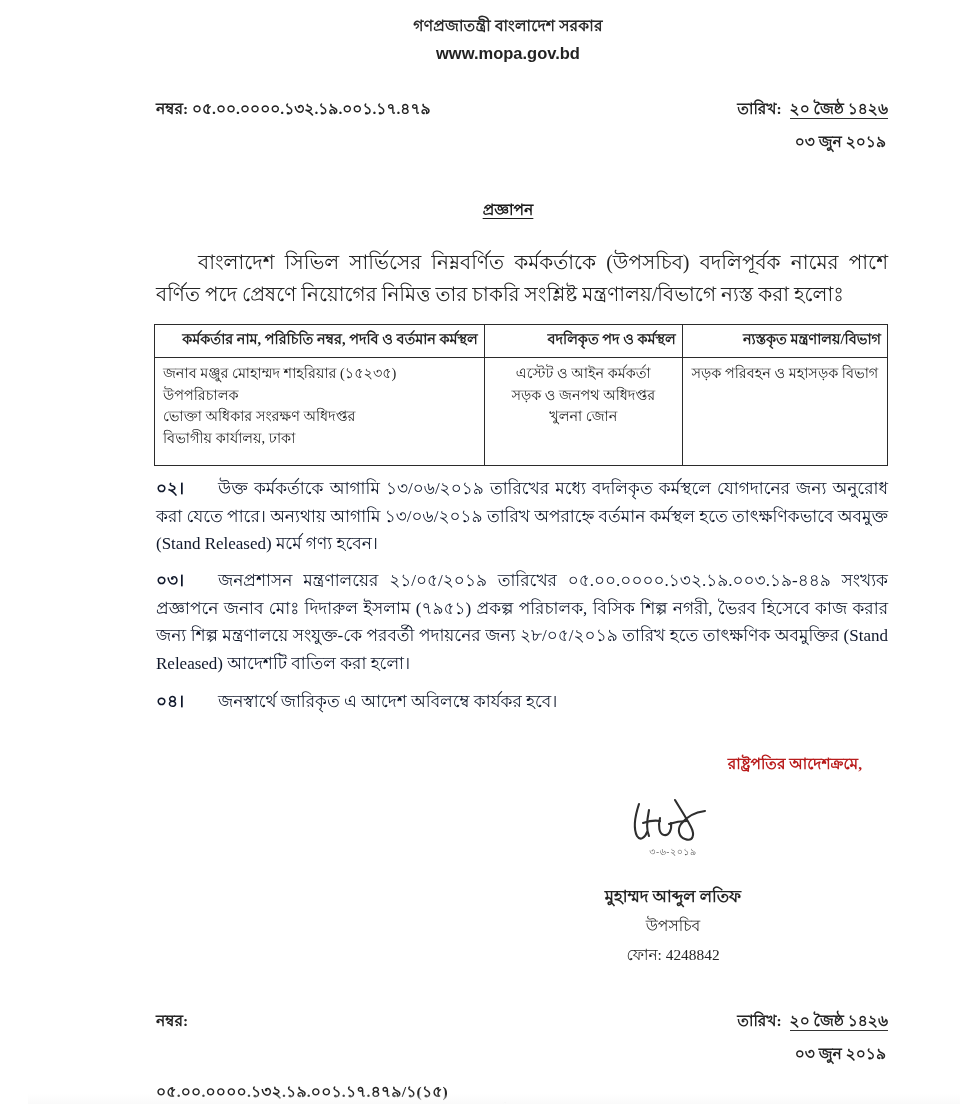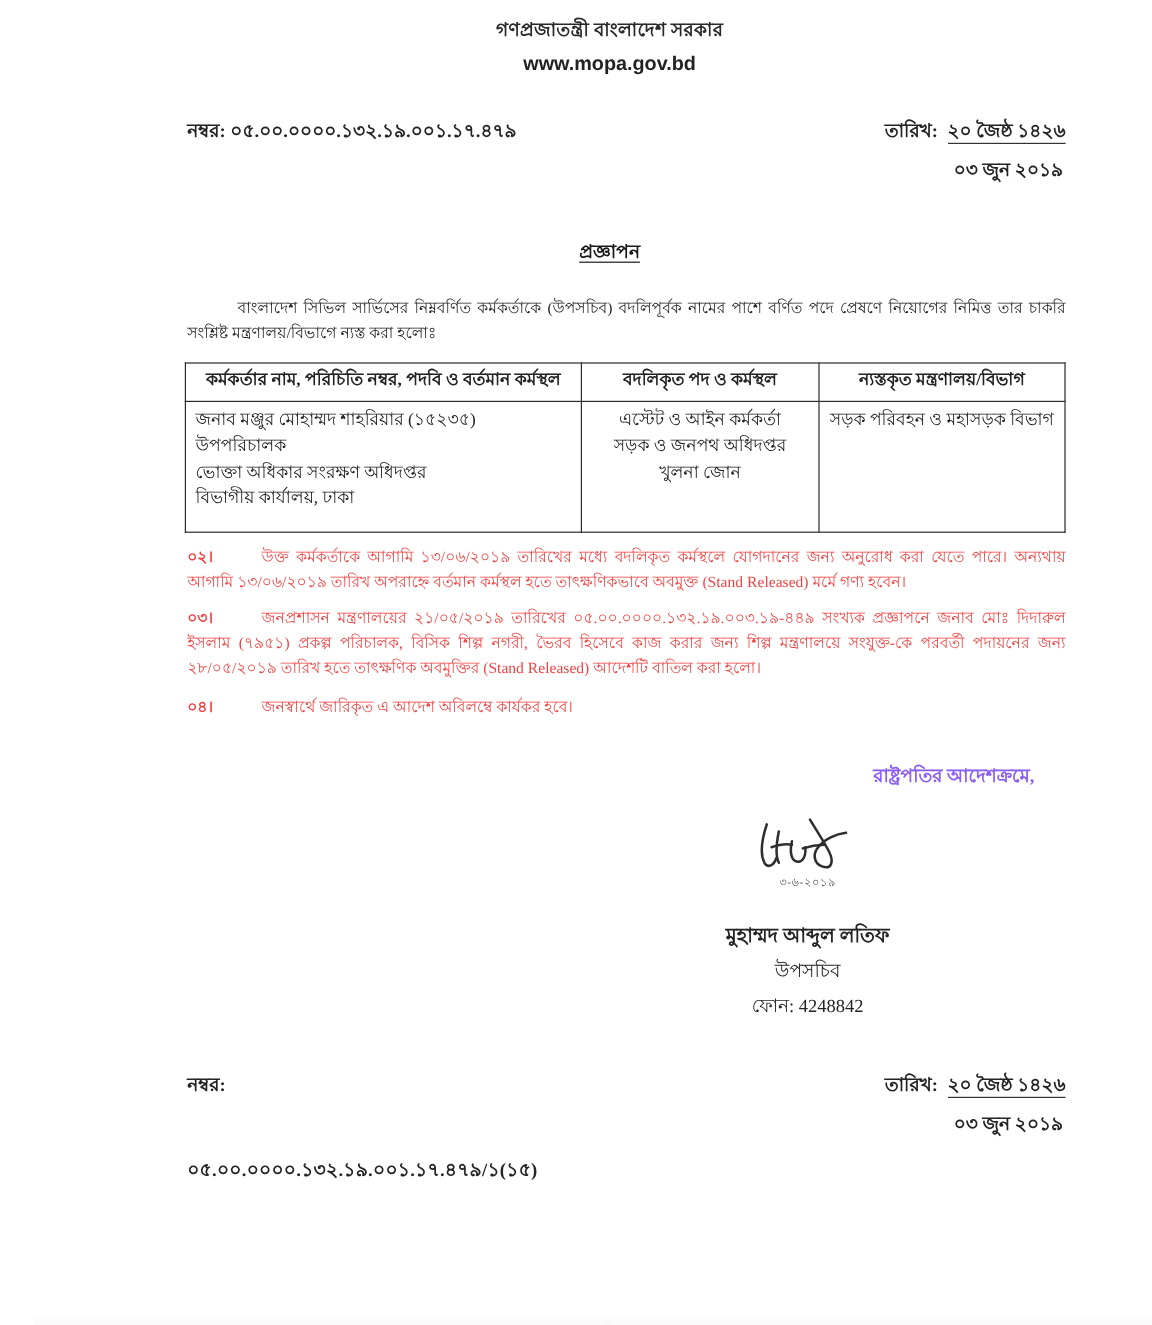--- a/index.html
+++ b/index.html
@@ -92,21 +92,21 @@
     font-size: 15.5px;
     font-weight: 700;
     margin-top: 42px;
     text-decoration: underline;
     text-underline-offset: 3px;
   }
 
   
   .intro {
     margin: 22px 100px 0 128px;
-    font-size: 13px;
+    font-size: 20px;
     line-height: 1.62;
     text-align: justify;
     text-indent: 42px;
     color: #232323;
   }
 
   
   .tbl-wrap {
     margin: 14px 100px 0 126px;
   }
@@ -117,56 +117,56 @@
   }
   table.posting th,
   table.posting td {
     border: 1.3px solid #2b2b2b;
     font-size: 14.4px;
     line-height: 1.5;
     color: #232323;
     vertical-align: top;
   }
   table.posting th {
-    text-align: center;
+    text-align: right;
     font-weight: 600;
     padding: 4px 6px 6px;
   }
   table.posting td {
     padding: 5px 8px 16px;
   }
   td.c1 { text-align: left; }
   td.c2, td.c3 { text-align: center; }
   col.w1 { width: 45%; }
   col.w2 { width: 27%; }
   col.w3 { width: 28%; }
 
   
   .clause {
     margin: 9px 100px 0 128px;
-    font-size: 13px;
+    font-size: 17px;
     line-height: 1.62;
     text-align: justify;
-    color: #ef4444;
+    color: #0f172a;
     display: block;
   }
   .clause .num {
     display: inline-block;
     min-width: 62px;
     font-weight: 600;
   }
   .clause.c04 { margin-top: 11px; }
 
   
   .by-order {
     margin: 36px 126px 0 0;
     text-align: right;
     font-size: 15.4px;
     font-weight: 600;
-    color: #8b5cf6;
+    color: #b91c1c;
   }
 
   
   .sig-block {
     margin-top: 16px;
     text-align: center;
     padding-left: 330px;
   }
   .sig-mark {
     height: 60px;

